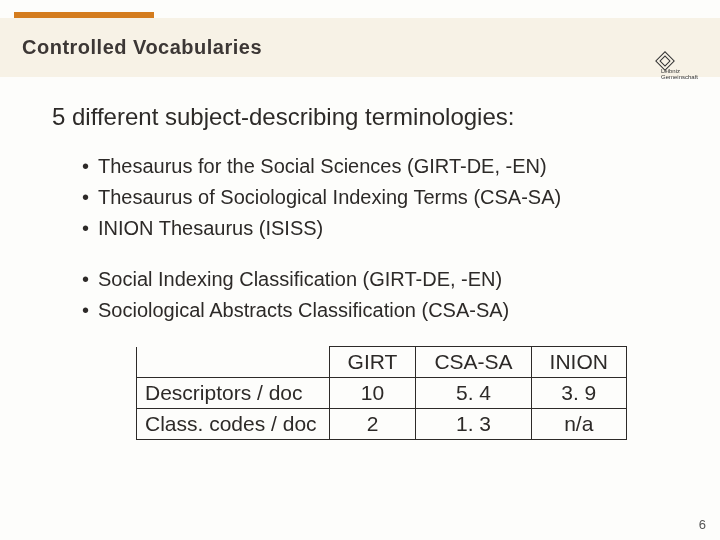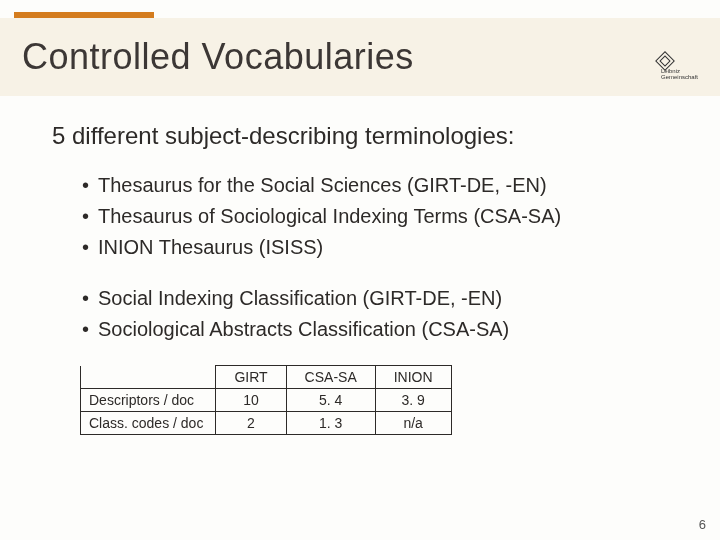--- a/index.html
+++ b/index.html
@@ -29,22 +29,22 @@
     height: 6px;
     background: #d47c1e;
     margin-left: 14px;
   }
   .title-band {
     background: #f7f2e6;
     padding: 18px 0 18px 22px;
     margin-top: 0;
   }
   .title-band h1 {
-    font-size: 36px;
-    font-weight: 400;
+    font-size: 20px;
+    font-weight: 700;
     color: #3c3735;
     font-family: "Trebuchet MS", Arial, sans-serif;
     letter-spacing: 0.5px;
   }
   .partner-logo {
     position: absolute;
     right: 16px;
     top: 50px;
     width: 46px;
     height: 26px;
@@ -92,23 +92,23 @@
     position: relative;
   }
   ul.bullets li::before {
     content: "•";
     position: absolute;
     left: 0;
     color: #2d2a28;
   }
   table.stats {
     border-collapse: collapse;
-    margin-left: 28px;
+    margin-left: 84px;
     margin-top: 18px;
-    font-size: 14px;
+    font-size: 21px;
   }
   table.stats th, table.stats td {
     border: 1px solid #2d2a28;
     padding: 3px 18px;
     text-align: center;
     font-weight: 400;
   }
   table.stats td.rowhead {
     text-align: left;
     padding-left: 8px;

